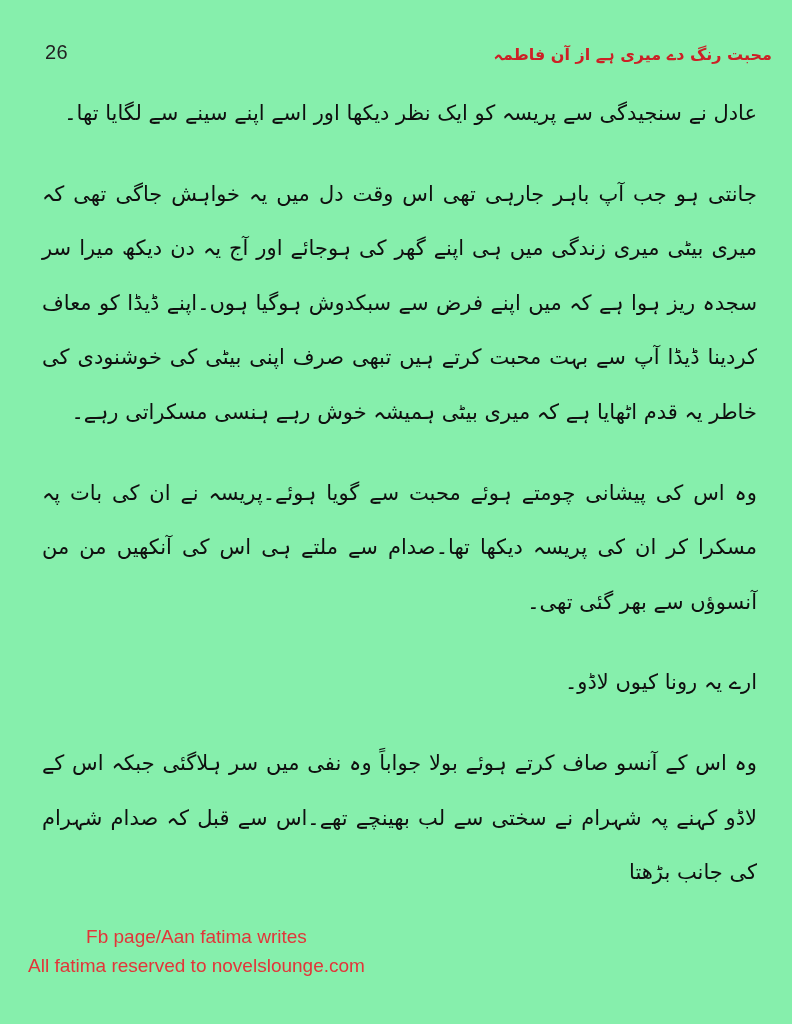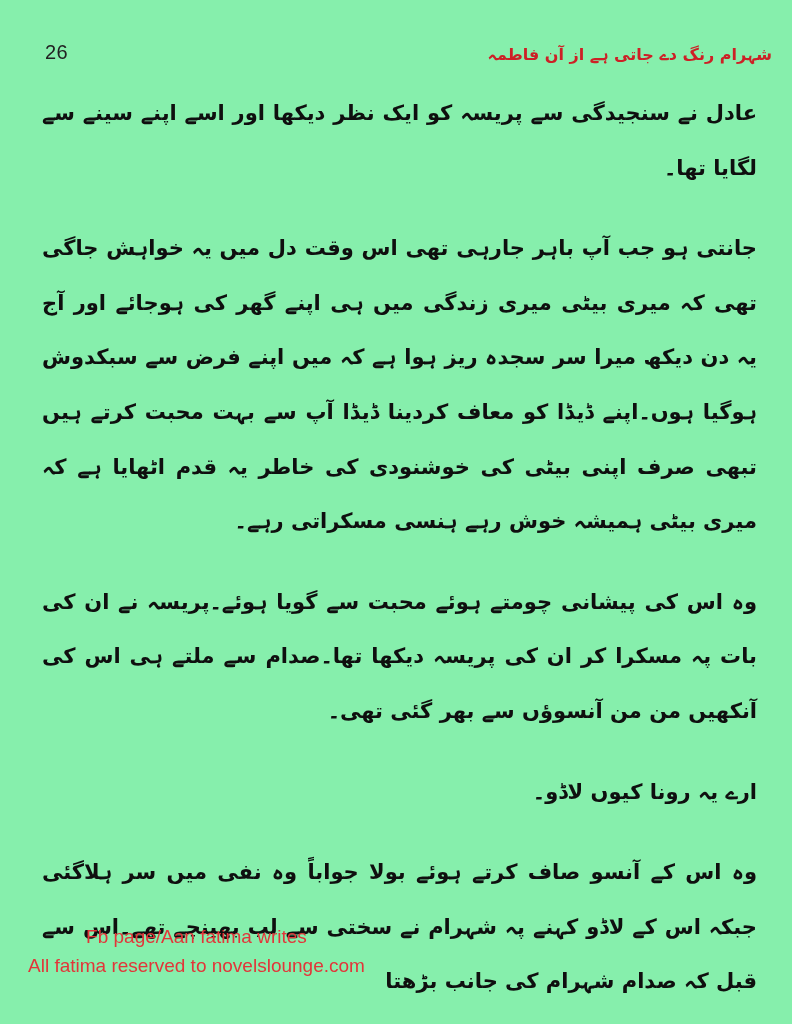--- a/index.html
+++ b/index.html
@@ -50,41 +50,41 @@
     right: 35px;
     left: 42px;
     direction: rtl;
     text-align: justify;
     color: #0f0f0f;
   }
   .body-text p {
     margin: 0 0 26px 0;
     font-size: 21px;
     line-height: 2.6;
-    font-weight: 700;
+    font-weight: 400;
   }
   .footer {
     position: absolute;
     left: 28px;
     top: 922px;
     font-family: "Liberation Sans", sans-serif;
     font-size: 19px;
     line-height: 1.55;
     color: #e23539;
     text-align: center;
   }
 </style>
 </head>
 <body>
 
 <div class="page">
 
   <div class="top-row">
     <div class="page-number">26</div>
-    <div class="book-header">شہرام رنگ دے جاتی ہے از آن فاطمہ</div>
+    <div class="book-header">محبت رنگ دے میری ہے از آن فاطمہ</div>
   </div>
 
   <div class="body-text">
     <p>عادل نے سنجیدگی سے پریسہ کو ایک نظر دیکھا اور اسے اپنے سینے سے لگایا تھا۔</p>
     <p>جانتی ہو جب آپ باہر جارہی تھی اس وقت دل میں یہ خواہش جاگی تھی کہ میری بیٹی میری زندگی میں ہی اپنے گھر کی ہوجائے اور آج یہ دن دیکھ میرا سر سجدہ ریز ہوا ہے کہ میں اپنے فرض سے سبکدوش ہوگیا ہوں۔اپنے ڈیڈا کو معاف کردینا ڈیڈا آپ سے بہت محبت کرتے ہیں تبھی صرف اپنی بیٹی کی خوشنودی کی خاطر یہ قدم اٹھایا ہے کہ میری بیٹی ہمیشہ خوش رہے ہنسی مسکراتی رہے۔</p>
     <p>وہ اس کی پیشانی چومتے ہوئے محبت سے گویا ہوئے۔پریسہ نے ان کی بات پہ مسکرا کر ان کی پریسہ دیکھا تھا۔صدام سے ملتے ہی اس کی آنکھیں من من آنسوؤں سے بھر گئی تھی۔</p>
     <p>ارے یہ رونا کیوں لاڈو۔</p>
     <p>وہ اس کے آنسو صاف کرتے ہوئے بولا جواباً وہ نفی میں سر ہلاگئی جبکہ اس کے لاڈو کہنے پہ شہرام نے سختی سے لب بھینچے تھے۔اس سے قبل کہ صدام شہرام کی جانب بڑھتا</p>
   </div>
 

